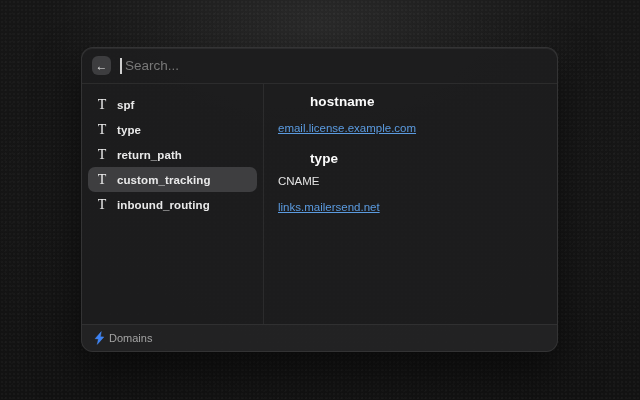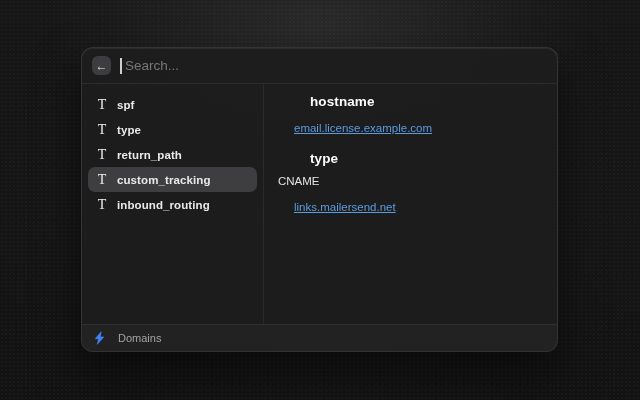--- a/index.html
+++ b/index.html
@@ -126,35 +126,34 @@
     letter-spacing: 0.1px;
     padding-left: 32px;
   }
   .field-link {
     display: inline-block;
     font-size: 11.5px;
     color: #5b9be0;
     text-decoration: underline;
     margin-bottom: 17px;
     cursor: pointer;
-    margin-left: 16px;
   }
   .field-plain {
     font-size: 11.5px;
     color: #e3e3e3;
     margin-bottom: 10px;
   }
 
   
   .footer {
     height: 27px;
     flex: 0 0 27px;
     display: flex;
     align-items: center;
-    gap: 12px;
+    gap: 3px;
     padding: 0 11px;
     background: rgba(255,255,255,0.028);
     border-top: 1px solid rgba(255,255,255,0.065);
   }
   .bolt { width: 13px; height: 14px; display: flex; align-items: center; flex: 0 0 auto; }
   .footer-label { font-size: 11px; color: #a3a3a3; }
 </style>
 </head>
 <body>
 

